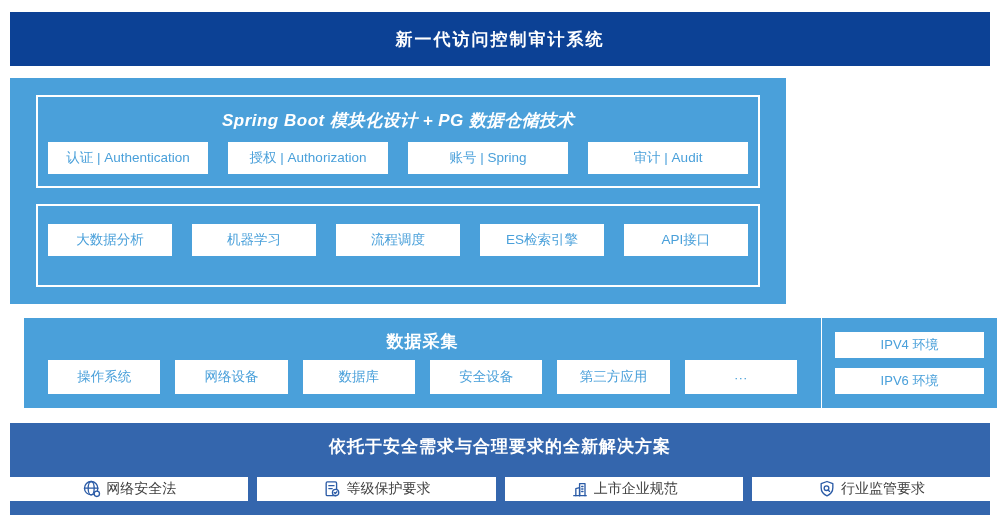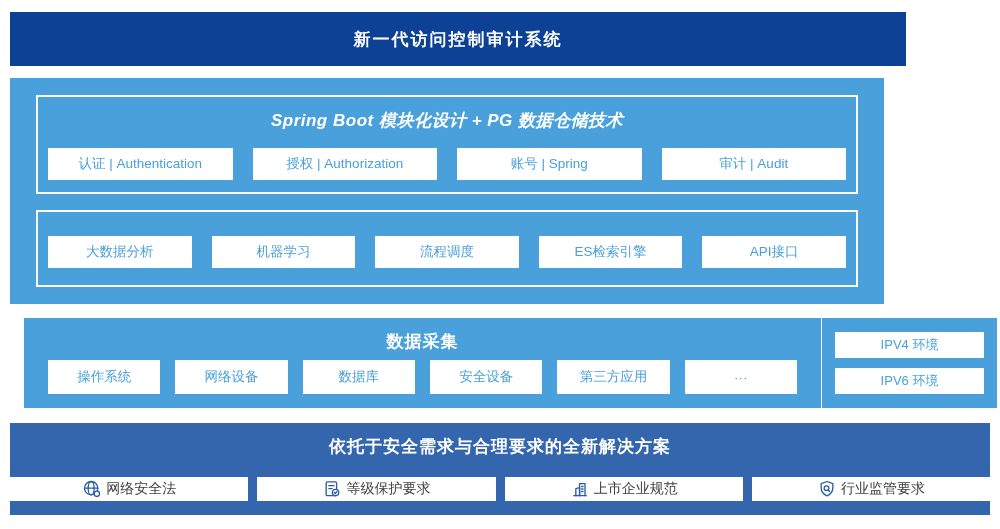--- a/index.html
+++ b/index.html
@@ -2,42 +2,42 @@
 <html><head>
 <meta charset="utf-8">
 <style>
   html,body{margin:0;padding:0;background:#ffffff;}
   .page{
     position:relative;width:1000px;height:529px;background:#ffffff;
     font-family:"Liberation Sans","DejaVu Sans",sans-serif;overflow:hidden;
   }
   
   .header-bar{
-    position:absolute;left:10px;top:12px;width:896px;height:54px;
+    position:absolute;left:10px;top:12px;width:980px;height:54px;
     background:#0c4195;display:flex;align-items:center;justify-content:center;
   }
   .header-bar .title{color:#ffffff;font-size:17px;font-weight:bold;letter-spacing:2px;}
   
   .platform{
-    position:absolute;left:10px;top:78px;width:874px;height:226px;
+    position:absolute;left:10px;top:78px;width:776px;height:226px;
     background:#4aa0da;box-sizing:border-box;
     display:flex;flex-direction:column;justify-content:flex-end;
     padding:17px 26px;gap:16px;
   }
   .panel{
     border:2px solid #ffffff;box-sizing:border-box;flex:1;
     display:flex;flex-direction:column;justify-content:space-between;
     padding:8px 10px 12px;
   }
   .panel-title{
     color:#ffffff;font-size:17px;font-weight:bold;text-align:center;
     letter-spacing:1px;padding-top:4px;
   }
   .panel-title.italic{font-style:italic;letter-spacing:0.5px;}
-  .boxes-row{display:flex;gap:20px;margin-top:16px;}
+  .boxes-row{display:flex;gap:20px;margin-top:10px;}
   .wbox{
     flex:1;background:#ffffff;height:32px;display:flex;align-items:center;
     justify-content:center;color:#4aa0da;font-size:13.5px;white-space:nowrap;
   }
   
   .collect{
     position:absolute;left:24px;top:318px;width:797px;height:90px;
     background:#4aa0da;box-sizing:border-box;display:flex;flex-direction:column;
     justify-content:space-between;padding:8px 24px 14px;
   }

